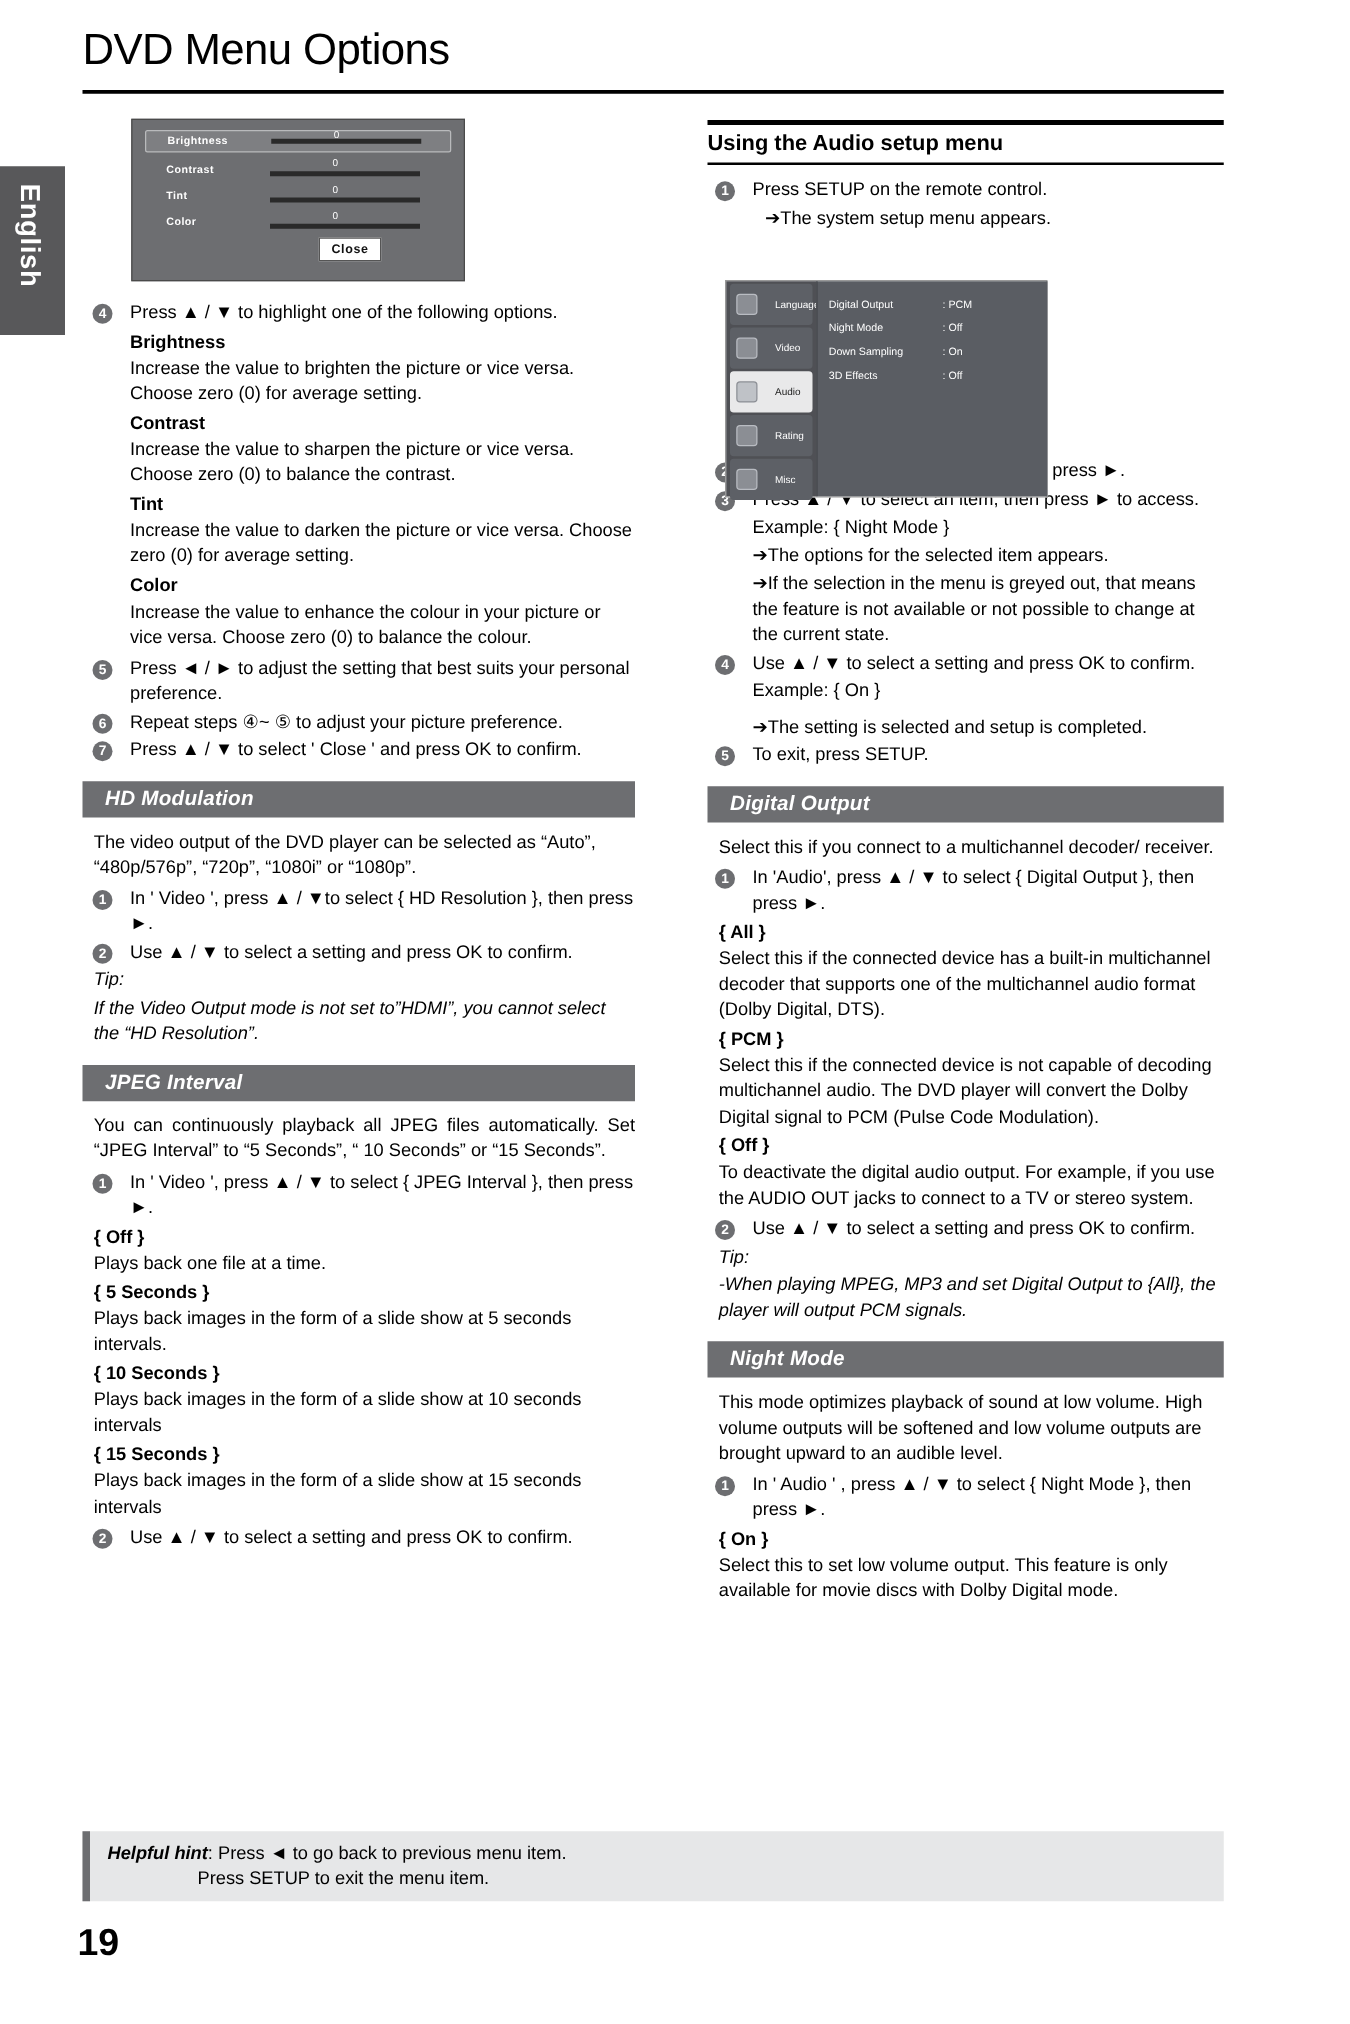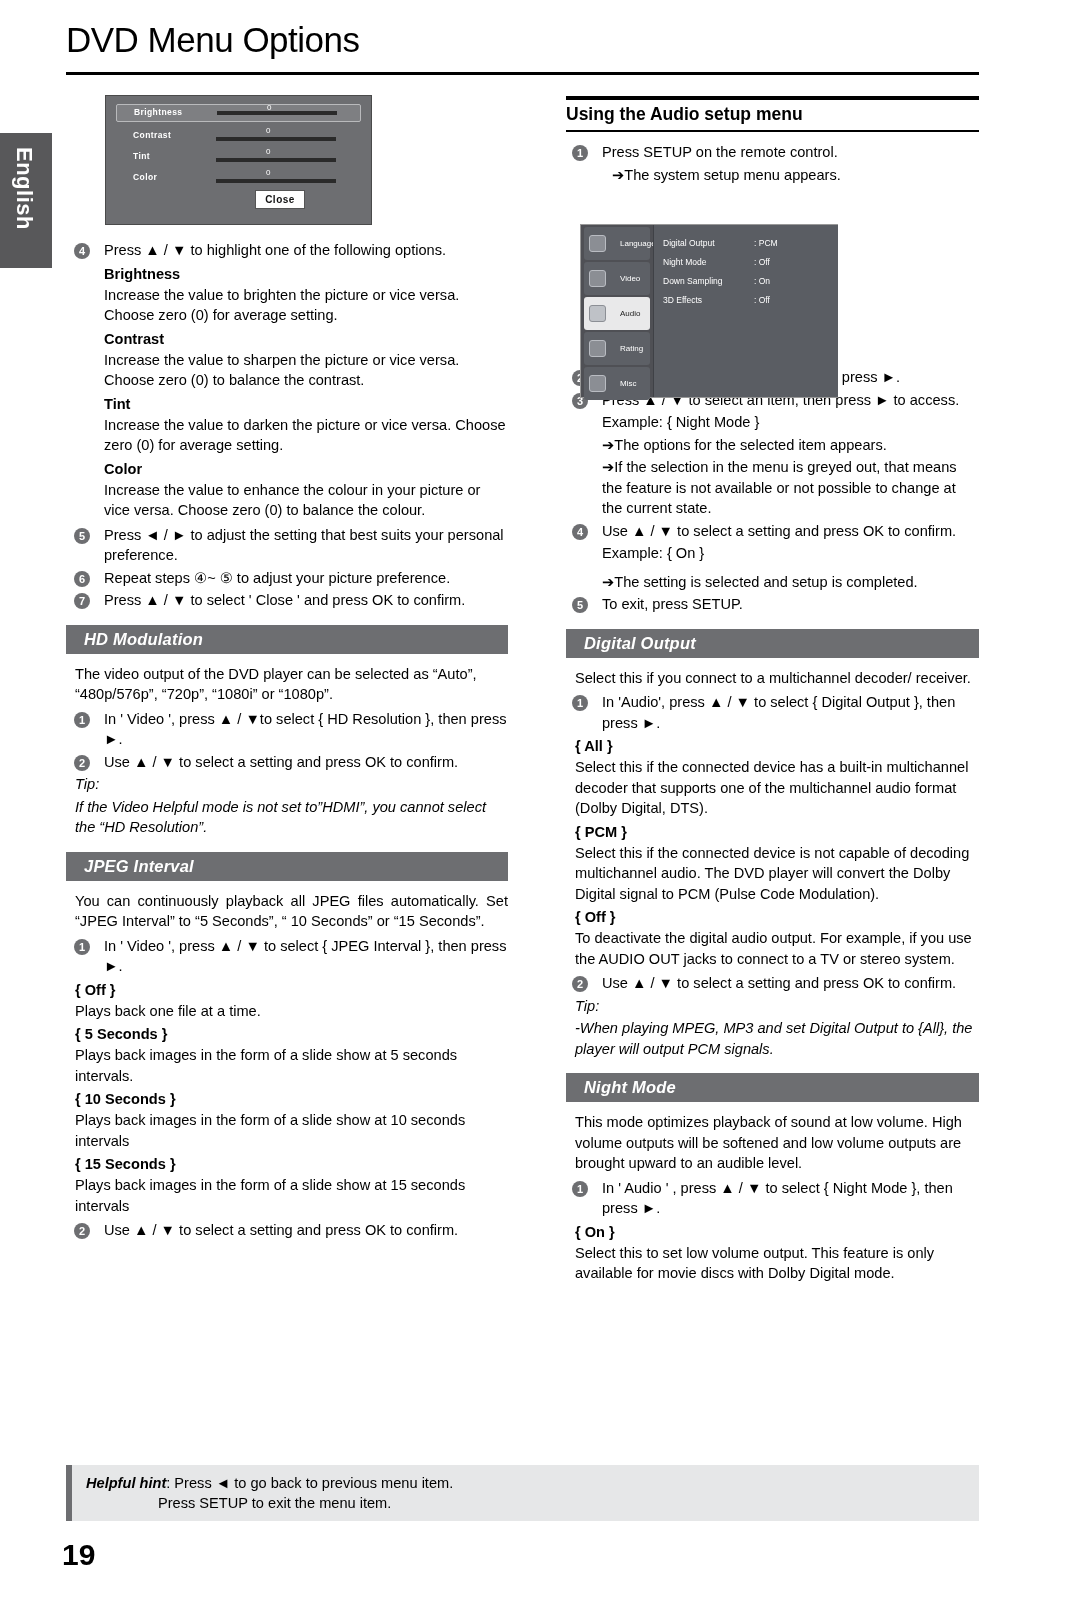--- a/index.html
+++ b/index.html
@@ -380,21 +380,21 @@
 
     <div class="step" style="margin-top:4px">
       <div class="num">1</div>
       <div class="txt">In ' Video ', press ▲ / ▼to select  { HD Resolution }, then press ►.</div>
     </div>
     <div class="step">
       <div class="num">2</div>
       <div class="txt">Use ▲ / ▼ to select a setting and press OK to confirm.</div>
     </div>
     <div class="txt ital indent2">Tip:</div>
-    <div class="txt ital indent2">If the Video Helpful mode is not set to”HDMI”, you cannot select the “HD Resolution”.</div>
+    <div class="txt ital indent2">If the Video Output mode is not set to”HDMI”, you cannot select the “HD Resolution”.</div>
 
     <div class="sec-head">JPEG Interval</div>
     <div class="txt indent2" style="text-align:justify">You can continuously playback all JPEG files automatically. Set “JPEG Interval” to “5 Seconds”, “ 10 Seconds” or “15 Seconds”.</div>
 
     <div class="step" style="margin-top:4px">
       <div class="num">1</div>
       <div class="txt">In ' Video ', press ▲ / ▼ to select  { JPEG Interval }, then press  ►.</div>
     </div>
     <div class="indent2">
       <div class="term">{ Off }</div>

